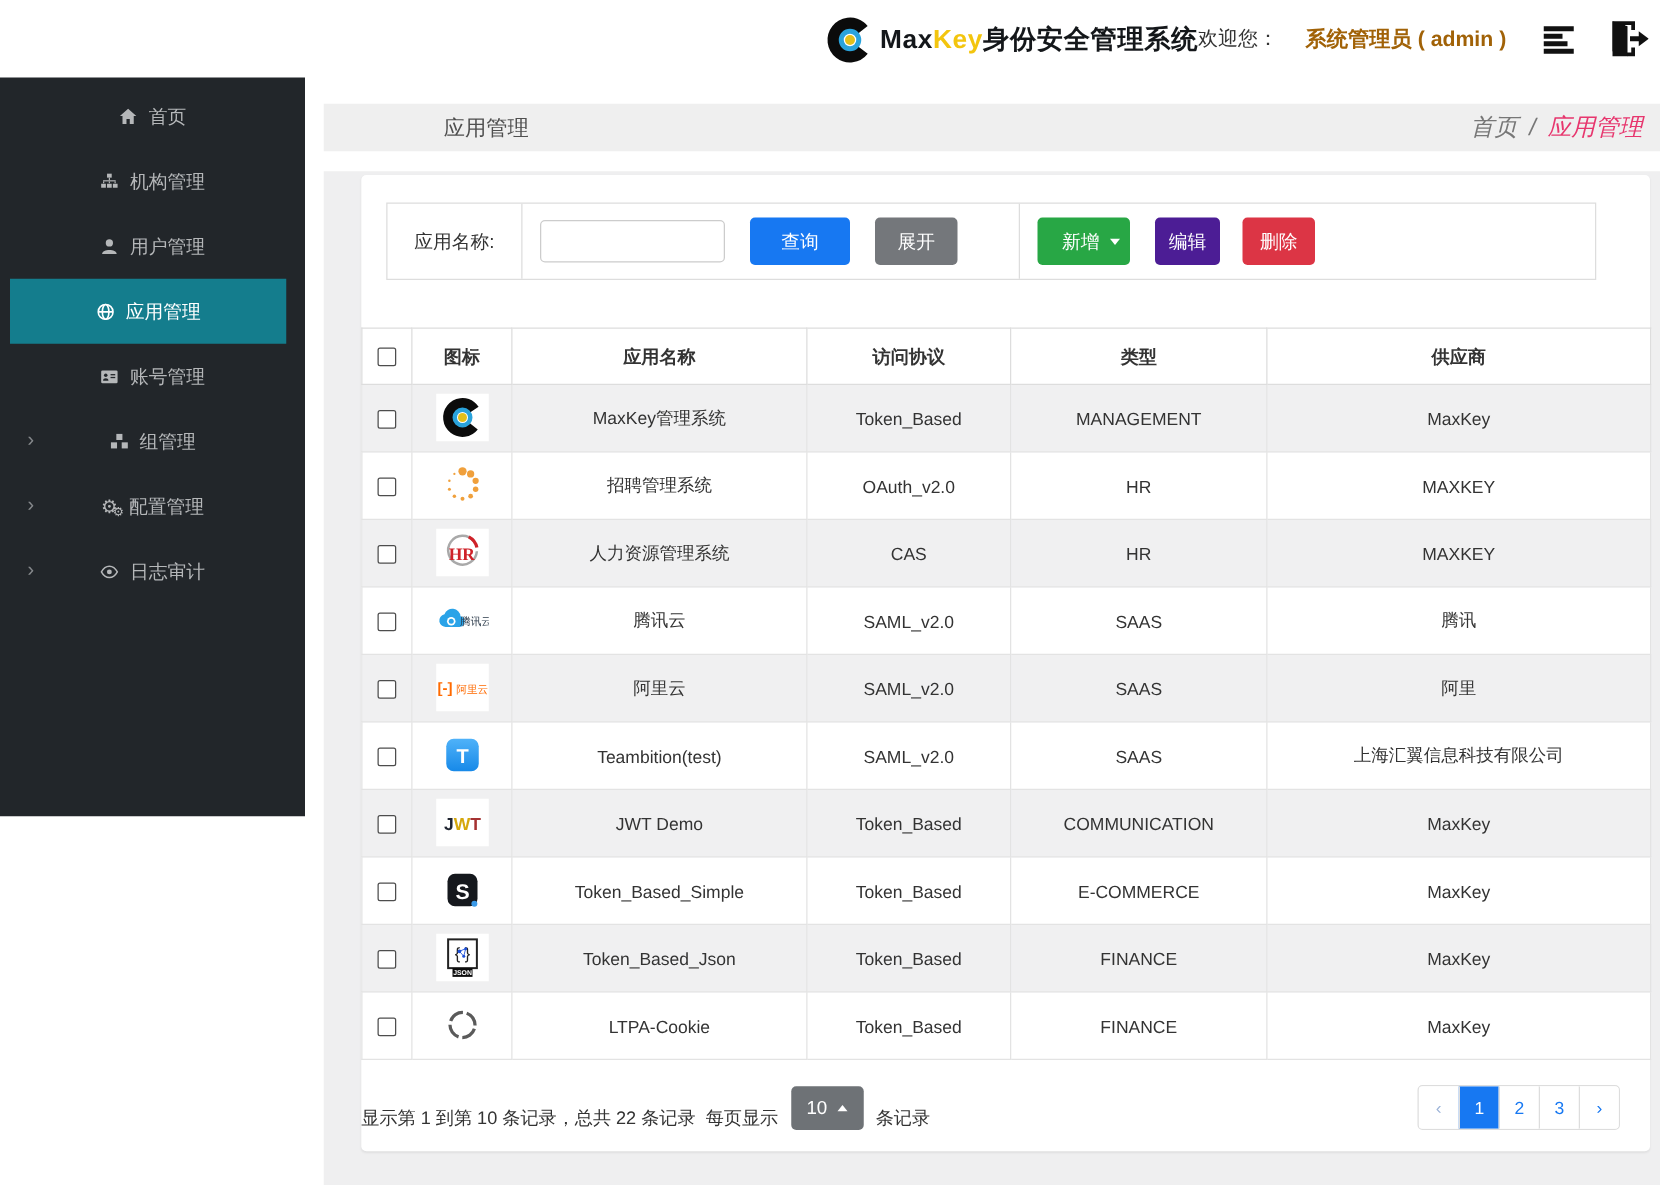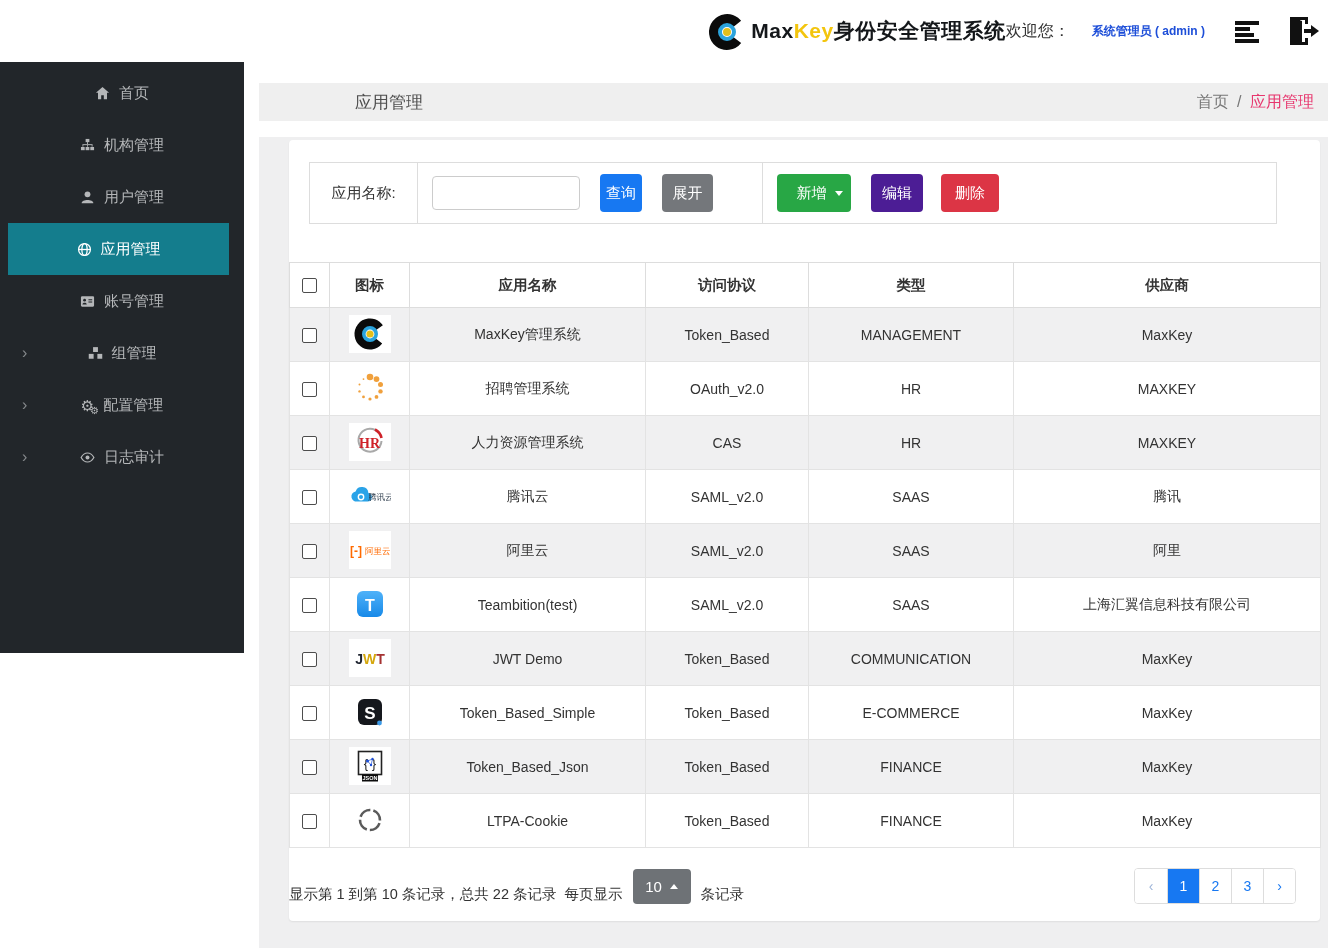--- a/index.html
+++ b/index.html
@@ -7,60 +7,60 @@
   *{box-sizing:border-box;}
 
   
   .topbar{position:absolute;left:0;top:0;width:1335px;height:62px;background:#fff;
     display:flex;align-items:center;justify-content:flex-end;padding:0 16px 0 20px;}
   .brand{display:flex;align-items:center;gap:4px;}
   .brand-text{font-size:21px;font-weight:bold;color:#14171a;letter-spacing:.5px;}
   .brand-text .key{color:#f3c50e;}
   .top-right{display:flex;align-items:center;gap:22px;}
   .welcome{font-size:16px;color:#333;}
-  .username{font-size:12px;font-weight:bold;color:#1d4ed8;margin-right:6px;}
+  .username{font-size:17px;font-weight:bold;color:#a16207;margin-right:6px;}
   .top-icon{display:inline-flex;align-items:center;cursor:pointer;}
 
   
   .sidebar{position:absolute;left:0;top:62px;width:244px;height:591px;background:#22262a;padding-top:5px;}
   .side-item{height:52px;display:flex;align-items:center;justify-content:center;position:relative;
     color:#b5b7b9;font-size:15px;cursor:pointer;}
   .side-item .s-icon{display:inline-flex;margin-right:9px;color:#b5b7b9;}
   .side-item.active{background:#147d8d;color:#fff;margin:0 15px 0 8px;}
   .side-item.active .s-icon{color:#fff;}
   .chev{position:absolute;left:22px;top:50%;transform:translateY(-50%);font-size:16px;color:#85888b;}
   .cogs-wrap{position:relative;font-size:15px;line-height:1;}
   .cogs-wrap .cog-sm{position:absolute;font-size:10px;right:-5px;bottom:-3px;}
 
   
   .main{position:absolute;left:259px;top:62px;width:1076px;height:886px;}
   .page-header{position:absolute;left:0;top:21px;width:1069px;height:38px;background:#efefef;
     display:flex;align-items:center;justify-content:space-between;padding:0 14px 0 96px;}
   .page-title{font-size:17px;color:#4f4f4f;}
-  .breadcrumb{font-size:16px;}
+  .breadcrumb{font-size:19px;font-style:italic;}
   .breadcrumb .bc-home{color:#777;cursor:pointer;}
   .breadcrumb .bc-sep{color:#777;margin:0 4px;}
   .breadcrumb .bc-cur{color:#e7366e;cursor:pointer;}
 
   .content{position:absolute;left:0;top:75px;width:1069px;height:811px;background:#efeff0;}
   .panel{position:absolute;left:30px;top:3px;width:1031px;height:781px;background:#fff;
     border-radius:4px;box-shadow:0 1px 2px rgba(0,0,0,.07);}
 
   
   .search-wrap{position:absolute;left:20px;top:22px;width:968px;height:62px;border:1px solid #ddd;
     display:flex;align-items:center;background:#fff;}
   .search-label-cell{width:108px;height:100%;border-right:1px solid #ddd;display:flex;
     align-items:center;justify-content:center;font-size:15px;color:#333;}
   .search-input{margin-left:14px;width:148px;height:34px;border:1px solid #ccc;border-radius:4px;
     padding:0 8px;font-size:14px;outline:none;}
   .btn{height:38px;border:none;border-radius:4px;color:#fff;font-size:15px;cursor:pointer;
     display:inline-flex;align-items:center;justify-content:center;
     font-family:"Liberation Sans","DejaVu Sans",sans-serif;}
-  .btn-query{margin-left:20px;width:42px;background:#1778f2;}
-  .btn-expand{margin-left:20px;width:51px;background:#74777b;}
+  .btn-query{margin-left:20px;width:80px;background:#1778f2;}
+  .btn-expand{margin-left:20px;width:66px;background:#74777b;}
   .vsep{margin-left:49px;width:1px;height:60px;background:#ddd;}
   .btn-add{margin-left:14px;width:74px;background:#28a745;padding-left:17px;}
   .btn-edit{margin-left:20px;width:52px;background:#4c1d95;}
   .btn-del{margin-left:18px;width:58px;background:#dc3545;}
   .caret-down{display:inline-block;width:0;height:0;border:4px solid transparent;
     border-top:5px solid #fff;margin-left:8px;transform:translateY(2px);}
   .caret-up{display:inline-block;width:0;height:0;border:4px solid transparent;
     border-bottom:5px solid #fff;transform:translateY(-2px);}
 
   

